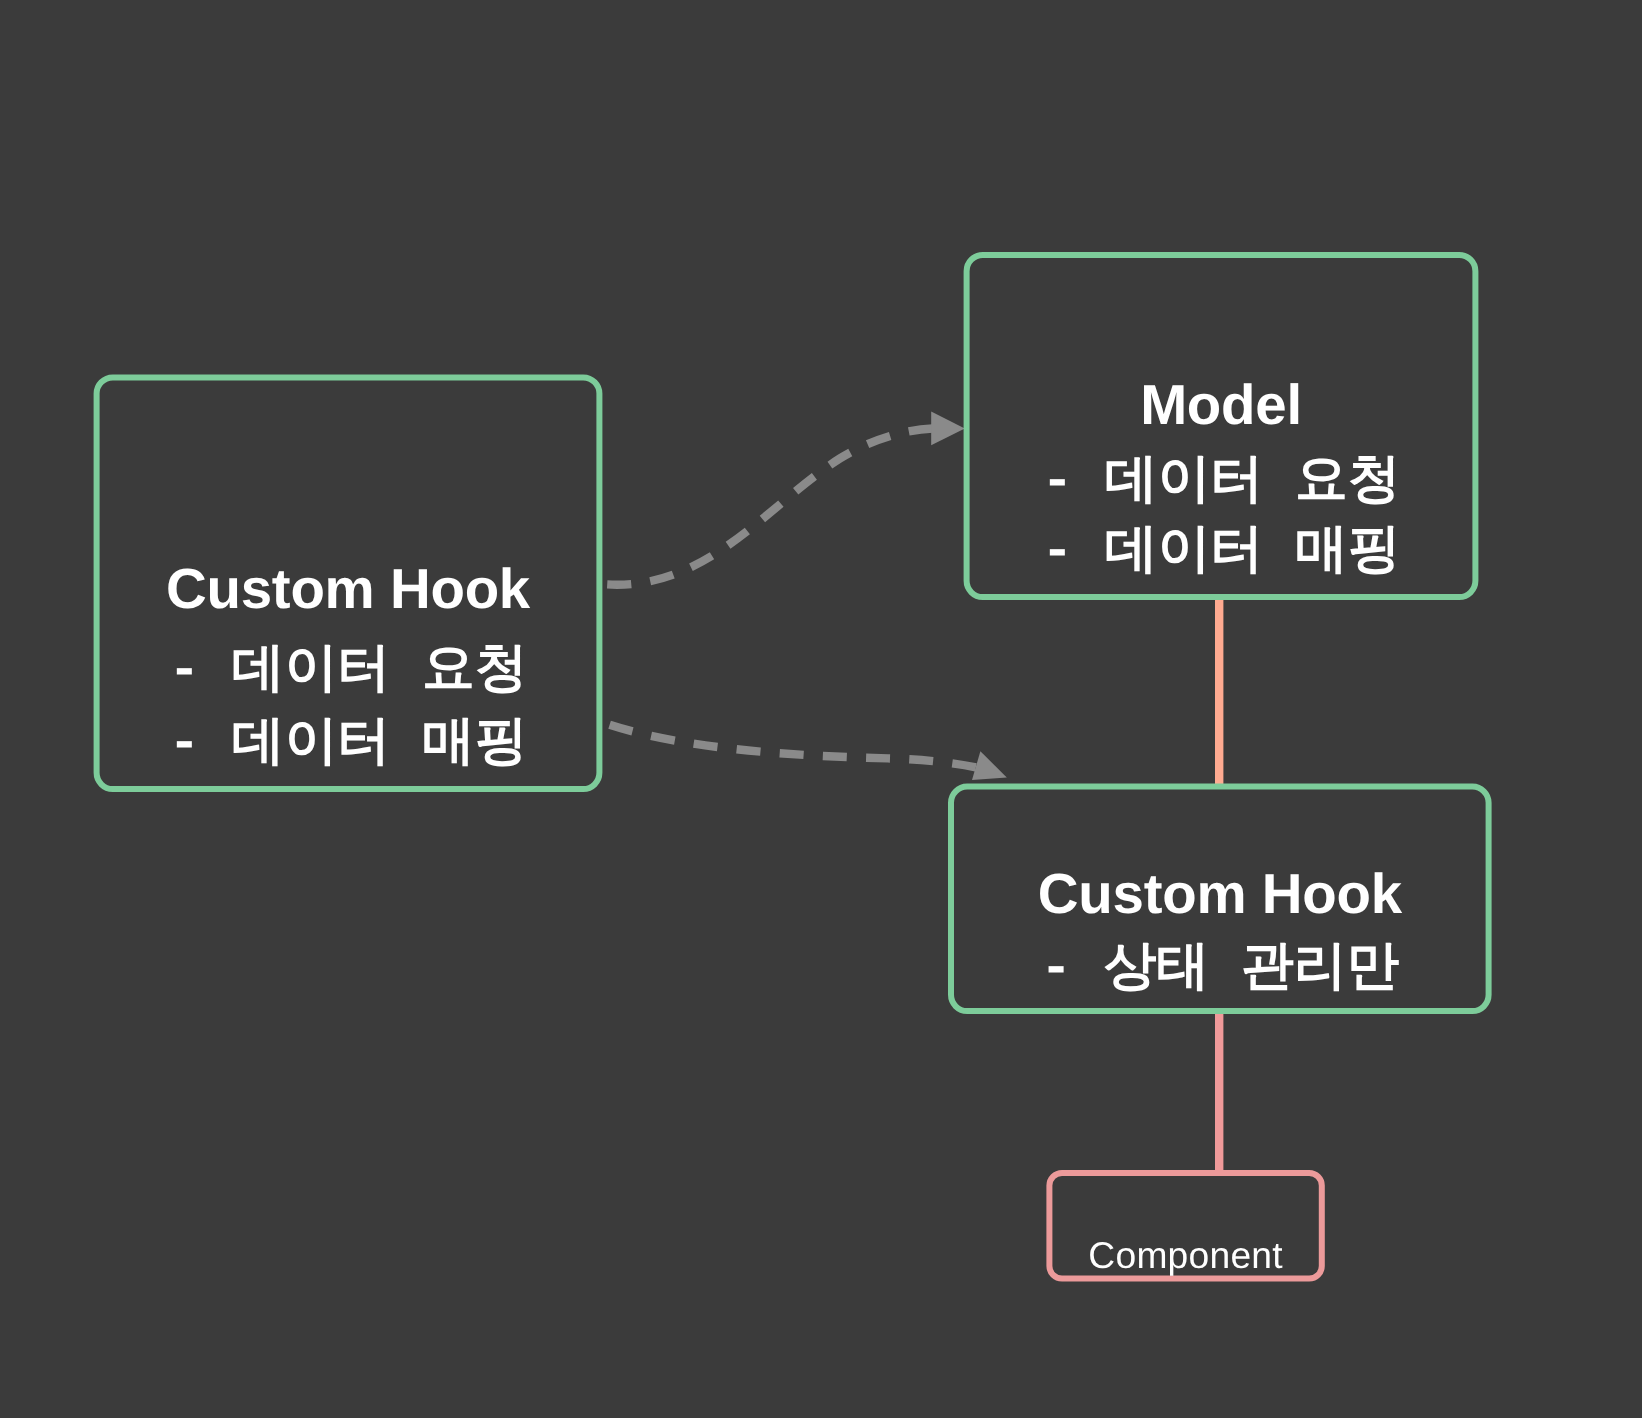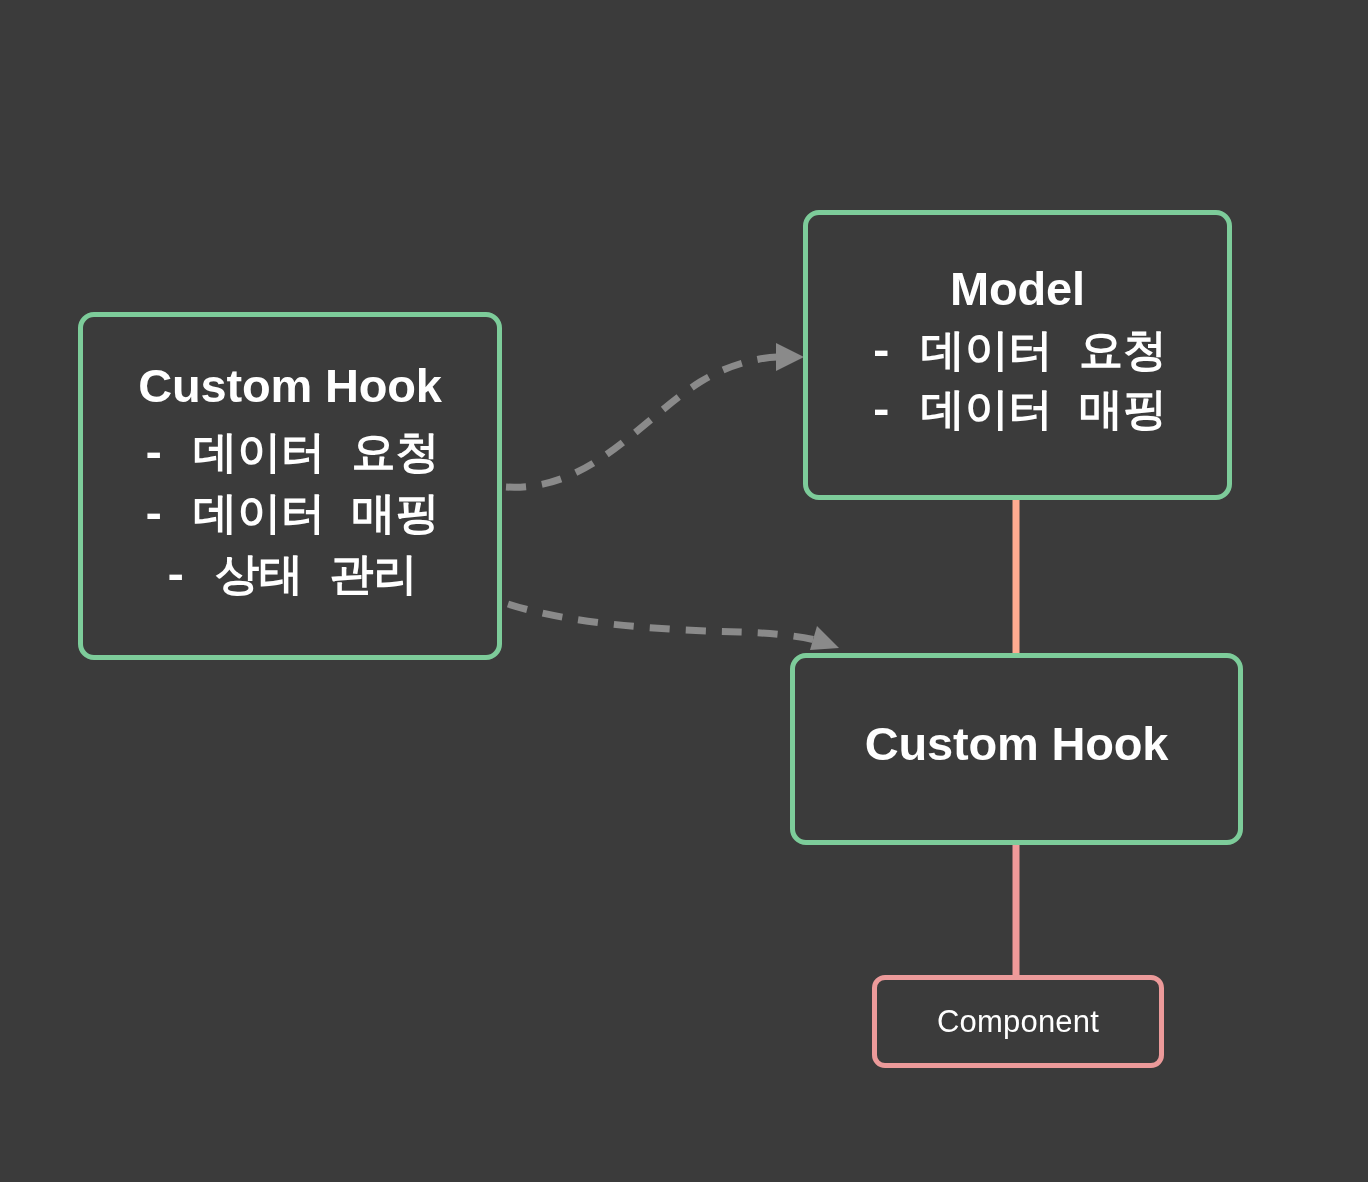--- a/index.html
+++ b/index.html
@@ -27,21 +27,21 @@
     width: 1368px;
     height: 1182px;
     pointer-events: none;
   }
   .node {
     position: absolute;
     box-sizing: border-box;
     display: flex;
     flex-direction: column;
     align-items: center;
-    justify-content: center;
+    justify-content: flex-end;
     text-align: center;
     color: #ffffff;
     background: #3b3b3b;
   }
   .node.green {
     border: 5px solid #7dcc9a;
     border-radius: 16px;
   }
   .node.pink {
     border: 5px solid #ec9a9a;
@@ -89,21 +89,21 @@
     height: 192px;
     padding-bottom: 4px;
   }
   #node-custom-hook-right .node-title { font-size: 47px; margin-bottom: 6px; }
   #node-custom-hook-right .node-line  { font-size: 44px; margin-top: 4px; }
 
   
   #node-component {
     left: 872px;
     top: 975px;
-    width: 292px;
+    width: 232px;
     height: 93px;
   }
   #node-component .node-title {
     font-size: 31px;
     font-weight: 400;
     letter-spacing: 0.2px;
   }
 </style>
 </head>
 <body>
@@ -120,30 +120,30 @@
     <polygon points="776,343 804,357 776,371" fill="#8a8a8a"></polygon>
 
     <path d="M 508 604 C 570 624 660 630 740 632 C 776 633 804 637 820 641" fill="none" stroke="#8a8a8a" stroke-width="7" stroke-linecap="butt" stroke-dasharray="20 16"></path>
     <polygon points="817,626 839,648 810,650" fill="#8a8a8a"></polygon>
   </svg>
 
   <div class="node green" id="node-custom-hook-left">
     <div class="node-title">Custom Hook</div>
     <div class="node-line">- 데이터 요청</div>
     <div class="node-line">- 데이터 매핑</div>
-    <div class="node-line">- 상태 관리</div>
   </div>
 
   <div class="node green" id="node-model">
     <div class="node-title">Model</div>
     <div class="node-line">- 데이터 요청</div>
     <div class="node-line">- 데이터 매핑</div>
   </div>
 
   <div class="node green" id="node-custom-hook-right">
     <div class="node-title">Custom Hook</div>
+    <div class="node-line">- 상태 관리만</div>
   </div>
 
   <div class="node pink" id="node-component">
     <div class="node-title">Component</div>
   </div>
 
 </div>
 
 </body></html>

